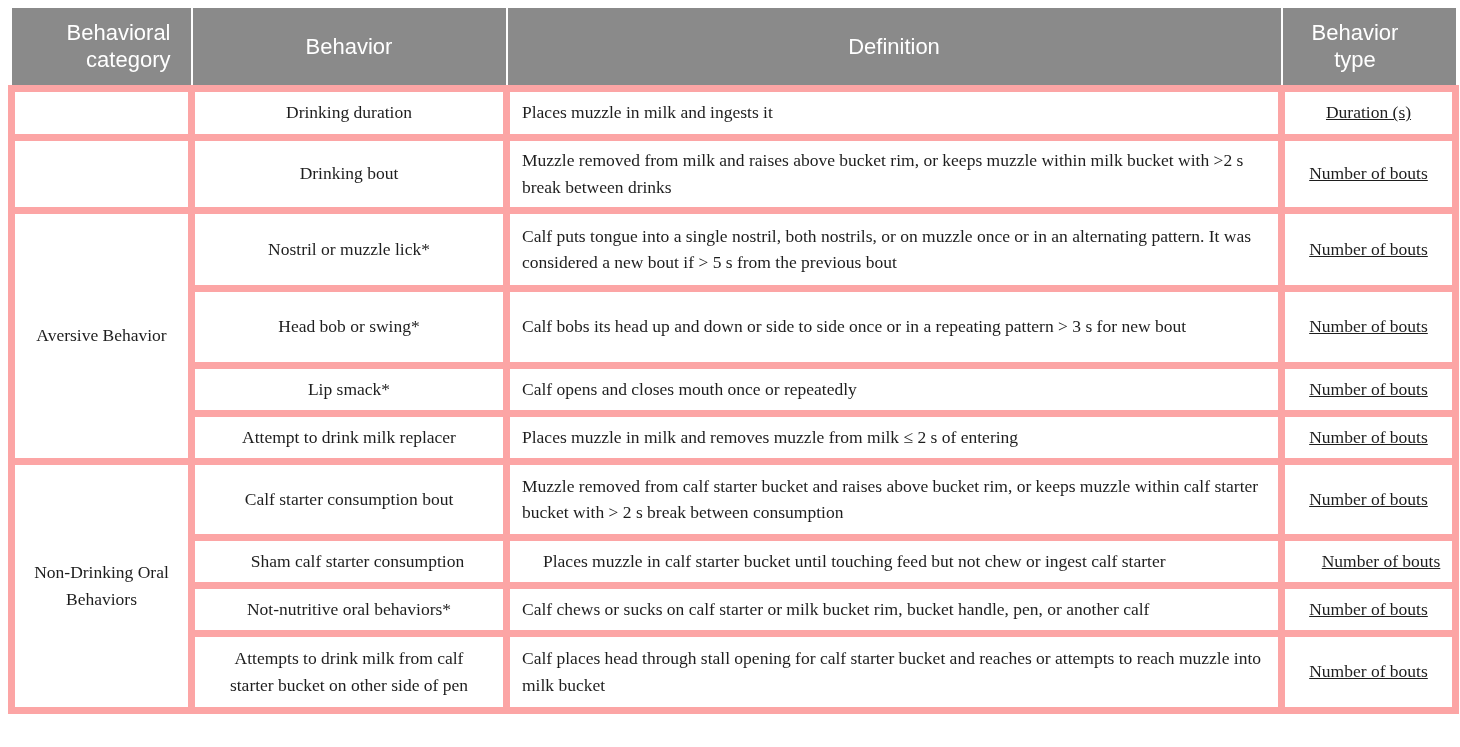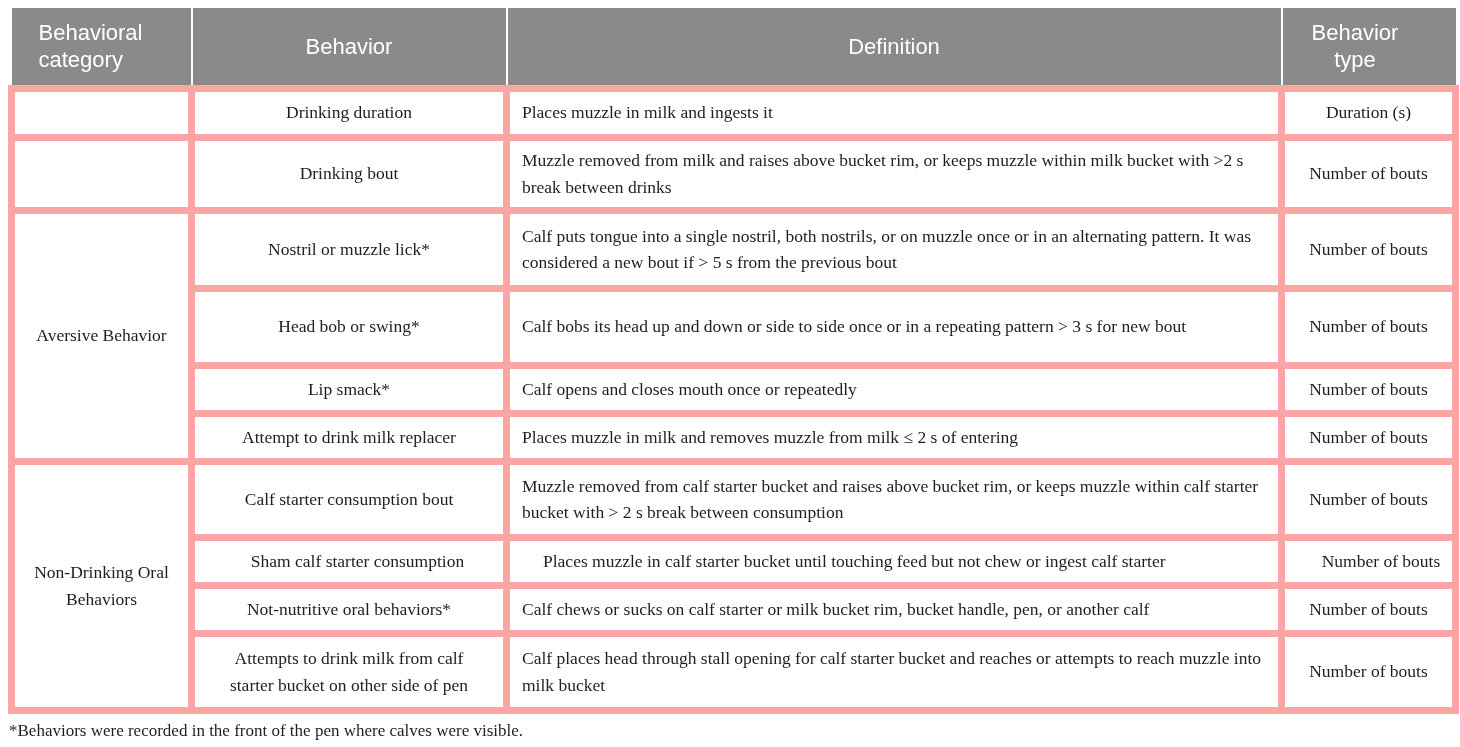--- a/index.html
+++ b/index.html
@@ -30,36 +30,36 @@
     font-weight: 400;
     font-size: 22px;
     line-height: 1.25;
     height: 80px;
     vertical-align: middle;
     text-align: center;
     border-left: 2px solid #ffffff;
     padding: 4px 8px;
   }
   thead th:first-child { border-left: none; }
-  thead th.th-category { text-align: left; padding-left: 27px; padding-right: 20px; }
+  thead th.th-category { text-align: right; padding-left: 27px; padding-right: 20px; }
   thead th.th-type { padding-right: 36px; }
 
   
   tbody td {
     border: 7px solid #fca5a5;
     background: #ffffff;
     font-size: 17.5px;
     line-height: 1.5;
     vertical-align: middle;
     padding: 4px 10px;
   }
   tbody td.cat { text-align: center; padding: 4px 14px; }
   tbody td.beh { text-align: center; padding: 4px 16px; }
   tbody td.def { text-align: left; padding: 4px 14px 4px 12px; }
-  tbody td.typ { text-align: center; padding: 4px 8px; }
+  tbody td.typ { text-align: center; padding: 4px 8px; text-decoration: underline; }
 
   tr.r0 td { height: 49px; }
   tr.r1 td { height: 73px; }
   tr.r2 td { height: 78px; }
   tr.r3 td { height: 77px; margin-top: 16px; }
   tr.r4 td { height: 48px; margin-top: 36px; }
   tr.r5 td { height: 48px; }
   tr.r6 td { height: 76px; }
   tr.r7 td { height: 48px; padding-left: 33px; }
   tr.r8 td { height: 48px; }
@@ -142,14 +142,13 @@
         <td class="typ">Number of bouts</td>
       </tr>
       <tr class="r9">
         <td class="beh">Attempts to drink milk from calf starter bucket on other side of pen</td>
         <td class="def">Calf places head through stall opening for calf starter bucket and reaches or attempts to reach muzzle into milk bucket</td>
         <td class="typ">Number of bouts</td>
       </tr>
     </tbody>
   </table>
 
-  <div class="footnote">*Behaviors were recorded in the front of the pen where calves were visible.</div>
 </div>
 
 </body></html>

